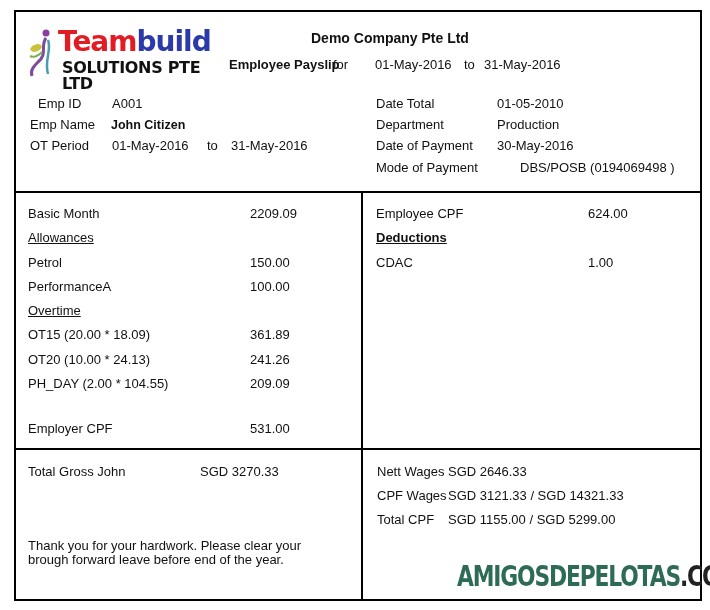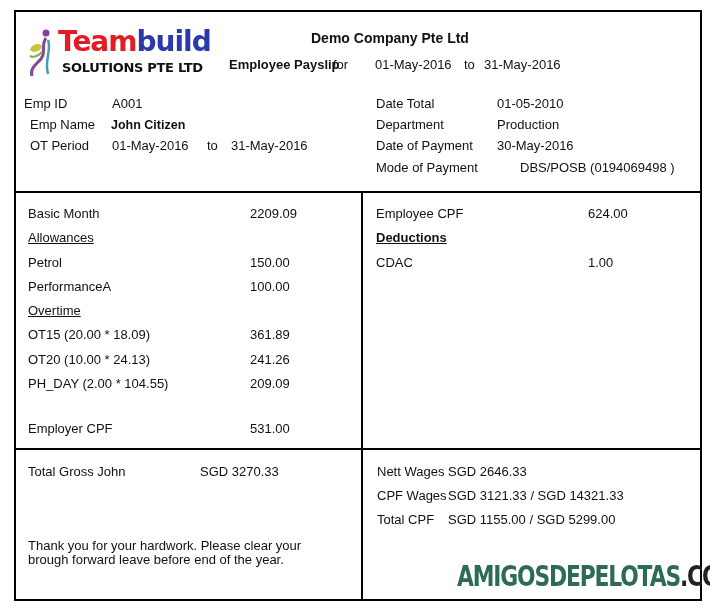--- a/index.html
+++ b/index.html
@@ -15,21 +15,21 @@
     .u { text-decoration: underline; }
 
     
     .logo { position: absolute; left: 24px; top: 24px; width: 180px; height: 56px; }
     .logo .fig { position: absolute; left: 2px; top: 2px; width: 30px; height: 52px; }
     .logo .word { position: absolute; left: 34px; top: 2px; font-family: "DejaVu Sans", sans-serif;
                   font-weight: bold; font-size: 28px; letter-spacing: -1px; line-height: 32px; }
     .logo .word .red { color: #e31b23; }
     .logo .word .blue { color: #2b3aa8; }
     .logo .sub { position: absolute; left: 38px; top: 36px; font-family: "DejaVu Sans", sans-serif;
-                 font-weight: bold; font-size: 13px; color: #111; letter-spacing: -0.3px; line-height: 16px; }
+                 font-weight: bold; font-size: 16px; color: #111; letter-spacing: -0.3px; line-height: 16px; }
 
     .watermark { position: absolute; left: 457px; top: 560px; font-family: "DejaVu Sans", sans-serif;
                  font-weight: bold; font-size: 28px; line-height: 34px; letter-spacing: -1.5px;
                  transform: scaleX(0.78); transform-origin: left top; }
     .watermark .g { color: #2d6b55; }
     .watermark .d { color: #222; }
   </style>
 </head>
 <body>
 
@@ -50,21 +50,21 @@
   <div class="sub">SOLUTIONS PTE LTD</div>
 </div>
 
 <div class="t b" style="left:311px; top:30px; font-size:14px;">Demo Company Pte Ltd</div>
 <div class="t b" style="left:229px; top:57px;">Employee Payslip</div>
 <div class="t" style="left:333px; top:57px;text-align:center;">for</div>
 <div class="t" style="left:375px; top:57px;">01-May-2016</div>
 <div class="t" style="left:464px; top:57px;">to</div>
 <div class="t" style="left:484px; top:57px;">31-May-2016</div>
 
-<div class="t" style="left:24px; top:96px;text-align:right;">Emp ID</div>
+<div class="t" style="left:38px; top:96px;text-align:right;">Emp ID</div>
 <div class="t" style="left:112px; top:96px;">A001</div>
 <div class="t" style="left:30px; top:117px;">Emp Name</div>
 <div class="t b" style="left:111px; top:117px; font-size:12.5px;">John Citizen</div>
 <div class="t" style="left:30px; top:138px;">OT Period</div>
 <div class="t" style="left:112px; top:138px;">01-May-2016</div>
 <div class="t" style="left:207px; top:138px;">to</div>
 <div class="t" style="left:231px; top:138px;">31-May-2016</div>
 
 <div class="t" style="left:376px; top:96px;">Date Total</div>
 <div class="t" style="left:497px; top:96px;">01-05-2010</div>

